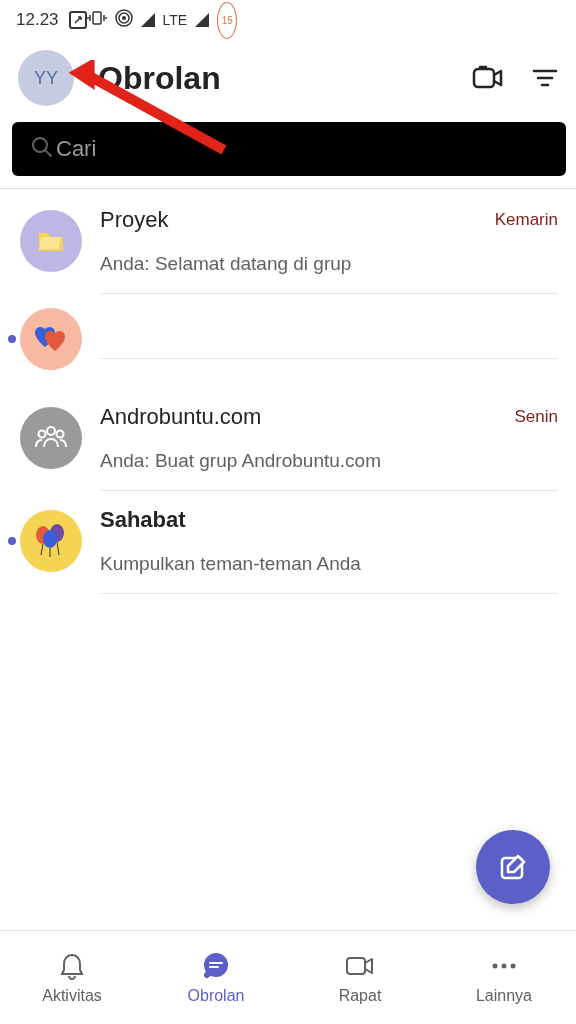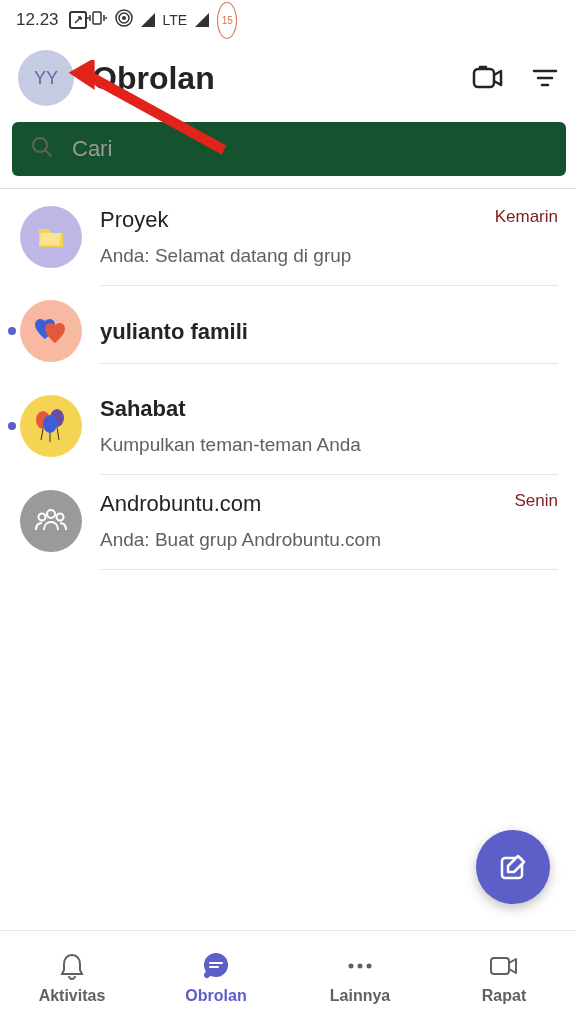--- a/index.html
+++ b/index.html
@@ -6,52 +6,52 @@
     body { width: 576px; height: 1024px; background: #fff; position: relative; overflow: hidden; }
     
     .status-bar { display: flex; align-items: center; padding: 8px 16px; height: 40px; font-size: 17px; color: #333; }
     .status-left { display: flex; align-items: center; gap: 10px; }
     .status-right { display: flex; align-items: center; gap: 8px; }
     .status-box-icon { width: 18px; height: 18px; border: 2px solid #333; border-radius: 3px; position: relative; display: flex; align-items: center; justify-content: center; font-size: 10px; }
     .lte-text { font-size: 14px; font-weight: 500; }
     .signal-tri { width: 0; height: 0; border-left: 14px solid transparent; border-bottom: 14px solid #333; }
     .battery-circle { width: 20px; height: 37px; border: 1.5px solid #d97752; border-radius: 50%; display: flex; align-items: center; justify-content: center; font-size: 10px; color: #d97752; }
     
-    .header { display: flex; align-items: center; padding: 10px 18px 16px 18px; gap: 18px; }
+    .header { display: flex; align-items: center; padding: 10px 18px 16px 18px; gap: 24px; }
     .avatar { width: 56px; height: 56px; border-radius: 50%; background: #c5cbe0; display: flex; align-items: center; justify-content: center; font-size: 18px; font-weight: 500; color: #5a6baa; position: relative; }
     .page-title { font-size: 32px; font-weight: 700; flex: 1; color: #242424; }
     .header-actions { display: flex; gap: 28px; align-items: center; }
     .icon-btn { cursor: pointer; display: flex; align-items: center; justify-content: center; }
     
-    .search-bar { margin: 0 10px 12px 12px; background: #14532d; border-radius: 6px; height: 54px; display: flex; align-items: center; padding: 0 18px; gap: 18px; }
+    .search-bar { margin: 0 10px 12px 12px; background: #000000; border-radius: 6px; height: 54px; display: flex; align-items: center; padding: 0 18px; gap: 2px; }
     .search-input { flex: 1; border: none; background: transparent; font-size: 22px; color: #9a9a9a; outline: none; }
     .search-input::placeholder { color: #9a9a9a; }
     
     .divider-top { height: 1px; background: #e0e0e0; width: 100%; }
     
     .chat-list { padding: 0; }
     .chat-item { display: flex; align-items: center; padding: 16px 18px 16px 12px; gap: 18px; position: relative; }
     .chat-item-content { flex: 1; border-bottom: 1px solid #e5e5e5; padding-bottom: 18px; margin-bottom: -18px; padding-top: 2px; }
     .chat-item:last-child .chat-item-content { border-bottom: 1px solid #e5e5e5; }
     .unread-dot { width: 8px; height: 8px; border-radius: 50%; background: #5b5fc7; position: absolute; left: 8px; top: 50%; transform: translateY(-50%); }
     .chat-avatar { width: 62px; height: 62px; border-radius: 50%; display: flex; align-items: center; justify-content: center; flex-shrink: 0; margin-left: 8px; }
     .avatar-folder { background: #beb6e5; }
     .avatar-hearts { background: #f8b9a3; }
     .avatar-balloons { background: #f4d452; }
     .avatar-people { background: #9a9a9a; }
-    .chat-header-row { display: flex; justify-content: space-between; align-items: flex-start; }
+    .chat-header-row { display: flex; justify-content: space-between; align-items: center; }
     .chat-title { font-size: 22px; color: #242424; }
     .chat-title.bold { font-weight: 700; }
     .chat-time { font-size: 17px; color: #7f1d1d; }
-    .chat-preview { font-size: 19px; color: #616161; margin-top: 12px; }
+    .chat-preview { font-size: 19px; color: #616161; margin-top: 20px; }
     
     .fab { position: absolute; right: 26px; bottom: 120px; width: 74px; height: 74px; border-radius: 50%; background: #5b5fc7; display: flex; align-items: center; justify-content: center; box-shadow: 0 4px 12px rgba(0,0,0,0.25); cursor: pointer; }
     
     .bottom-nav { position: absolute; bottom: 0; left: 0; right: 0; height: 94px; display: flex; border-top: 1px solid #e5e5e5; background: #fff; }
-    .nav-item { flex: 1; display: flex; flex-direction: column; align-items: center; justify-content: center; gap: 6px; cursor: pointer; font-weight: bold; }
+    .nav-item { flex: 1; display: flex; flex-direction: column; align-items: center; justify-content: center; gap: 6px; cursor: pointer; }
     .nav-icon { height: 30px; display: flex; align-items: center; justify-content: center; }
     .nav-label { font-size: 16px; color: #616161; }
     .nav-item.active .nav-label { color: #5b5fc7; }
     
     .annotation-arrow { position: absolute; top: 60px; left: 64px; pointer-events: none; z-index: 5; }
   </style>
 </head>
 <body>
 
 <div class="status-bar">
@@ -144,43 +144,20 @@
 
   <div class="chat-item">
     <span class="unread-dot"></span>
     <div class="chat-avatar avatar-hearts">
       <svg width="40" height="36" viewBox="0 0 40 36">
           <path d="M14 8 C10 4 4 6 4 12 C4 18 14 26 14 26 C14 26 24 18 24 12 C24 6 18 4 14 8 Z" fill="#3c5fd8"></path>
           <path d="M24 12 C20 8 14 10 14 16 C14 22 24 30 24 30 C24 30 34 22 34 16 C34 10 28 8 24 12 Z" fill="#e2593b"></path>
         </svg>
     </div>
     <div class="chat-item-content">
-      <div class="chat-header-row">
-        <span class="chat-title bold">yulianto famili</span>
-        <span class="chat-time"></span>
-      </div>
-    </div>
-  </div>
-
-  <div class="chat-item">
-    <span class="unread-dot"></span>
-    <div class="chat-avatar avatar-balloons">
-      <svg width="40" height="40" viewBox="0 0 40 40">
-          <ellipse cx="12" cy="14" rx="7" ry="9" fill="#e2593b"></ellipse>
-          <ellipse cx="26" cy="12" rx="7" ry="9" fill="#6b4da8"></ellipse>
-          <ellipse cx="19" cy="18" rx="7" ry="9" fill="#3c5fd8"></ellipse>
-          <path d="M12 23 L10 34 M26 21 L28 34 M19 27 L19 36" stroke="#333" stroke-width="1" fill="none"></path>
-        </svg>
-    </div>
-    <div class="chat-item-content">
-      <div class="chat-header-row">
-        <span class="chat-title bold">Sahabat</span>
-        <span class="chat-time"></span>
-      </div>
-      <div class="chat-preview">Kumpulkan teman-teman Anda</div>
     </div>
   </div>
 
   <div class="chat-item">
     <div class="chat-avatar avatar-people">
       <svg width="38" height="38" viewBox="0 0 38 38">
           <circle cx="19" cy="12" r="4" fill="none" stroke="#fff" stroke-width="2"></circle>
           <circle cx="10" cy="15" r="3.5" fill="none" stroke="#fff" stroke-width="2"></circle>
           <circle cx="28" cy="15" r="3.5" fill="none" stroke="#fff" stroke-width="2"></circle>
           <path d="M12 28 C12 23 15 20 19 20 C23 20 26 23 26 28" fill="none" stroke="#fff" stroke-width="2"></path>
@@ -190,20 +167,39 @@
     </div>
     <div class="chat-item-content">
       <div class="chat-header-row">
         <span class="chat-title">Androbuntu.com</span>
         <span class="chat-time">Senin</span>
       </div>
       <div class="chat-preview">Anda: Buat grup Androbuntu.com</div>
     </div>
   </div>
 
+  <div class="chat-item">
+    <span class="unread-dot"></span>
+    <div class="chat-avatar avatar-balloons">
+      <svg width="40" height="40" viewBox="0 0 40 40">
+          <ellipse cx="12" cy="14" rx="7" ry="9" fill="#e2593b"></ellipse>
+          <ellipse cx="26" cy="12" rx="7" ry="9" fill="#6b4da8"></ellipse>
+          <ellipse cx="19" cy="18" rx="7" ry="9" fill="#3c5fd8"></ellipse>
+          <path d="M12 23 L10 34 M26 21 L28 34 M19 27 L19 36" stroke="#333" stroke-width="1" fill="none"></path>
+        </svg>
+    </div>
+    <div class="chat-item-content">
+      <div class="chat-header-row">
+        <span class="chat-title bold">Sahabat</span>
+        <span class="chat-time"></span>
+      </div>
+      <div class="chat-preview">Kumpulkan teman-teman Anda</div>
+    </div>
+  </div>
+
 </div>
 
 <div class="fab">
   <svg width="30" height="30" viewBox="0 0 30 30">
       <rect x="4" y="6" width="20" height="20" rx="3" fill="none" stroke="#fff" stroke-width="2.5"></rect>
       <path d="M20 4 L26 10 L16 20 L10 20 L10 14 Z" fill="#5b5fc7" stroke="#fff" stroke-width="2.5" stroke-linejoin="round"></path>
     </svg>
 </div>
 
 <div class="bottom-nav">
@@ -220,30 +216,30 @@
       <svg width="30" height="30" viewBox="0 0 30 30">
           <circle cx="15" cy="14" r="12" fill="#5b5fc7"></circle>
           <path d="M6 24 L9 20" stroke="#5b5fc7" stroke-width="6" stroke-linecap="round"></path>
           <path d="M9 12 L21 12 M9 16 L17 16" stroke="#fff" stroke-width="2" stroke-linecap="round"></path>
         </svg>
     </div>
     <span class="nav-label">Obrolan</span>
   </div>
   <div class="nav-item">
     <div class="nav-icon">
+      <svg width="30" height="24" viewBox="0 0 30 24">
+          <rect x="2" y="4" width="18" height="16" rx="3" fill="none" stroke="#616161" stroke-width="2"></rect>
+          <path d="M20 9 L27 5 L27 19 L20 15 Z" fill="none" stroke="#616161" stroke-width="2" stroke-linejoin="round"></path>
+        </svg>
+    </div>
+    <span class="nav-label">Rapat</span>
+  </div>
+  <div class="nav-item">
+    <div class="nav-icon">
       <svg width="28" height="8" viewBox="0 0 28 8">
           <circle cx="5" cy="4" r="2.5" fill="#616161"></circle>
           <circle cx="14" cy="4" r="2.5" fill="#616161"></circle>
           <circle cx="23" cy="4" r="2.5" fill="#616161"></circle>
         </svg>
     </div>
     <span class="nav-label">Lainnya</span>
   </div>
-  <div class="nav-item">
-    <div class="nav-icon">
-      <svg width="30" height="24" viewBox="0 0 30 24">
-          <rect x="2" y="4" width="18" height="16" rx="3" fill="none" stroke="#616161" stroke-width="2"></rect>
-          <path d="M20 9 L27 5 L27 19 L20 15 Z" fill="none" stroke="#616161" stroke-width="2" stroke-linejoin="round"></path>
-        </svg>
-    </div>
-    <span class="nav-label">Rapat</span>
-  </div>
 </div>
 
 </body></html>

